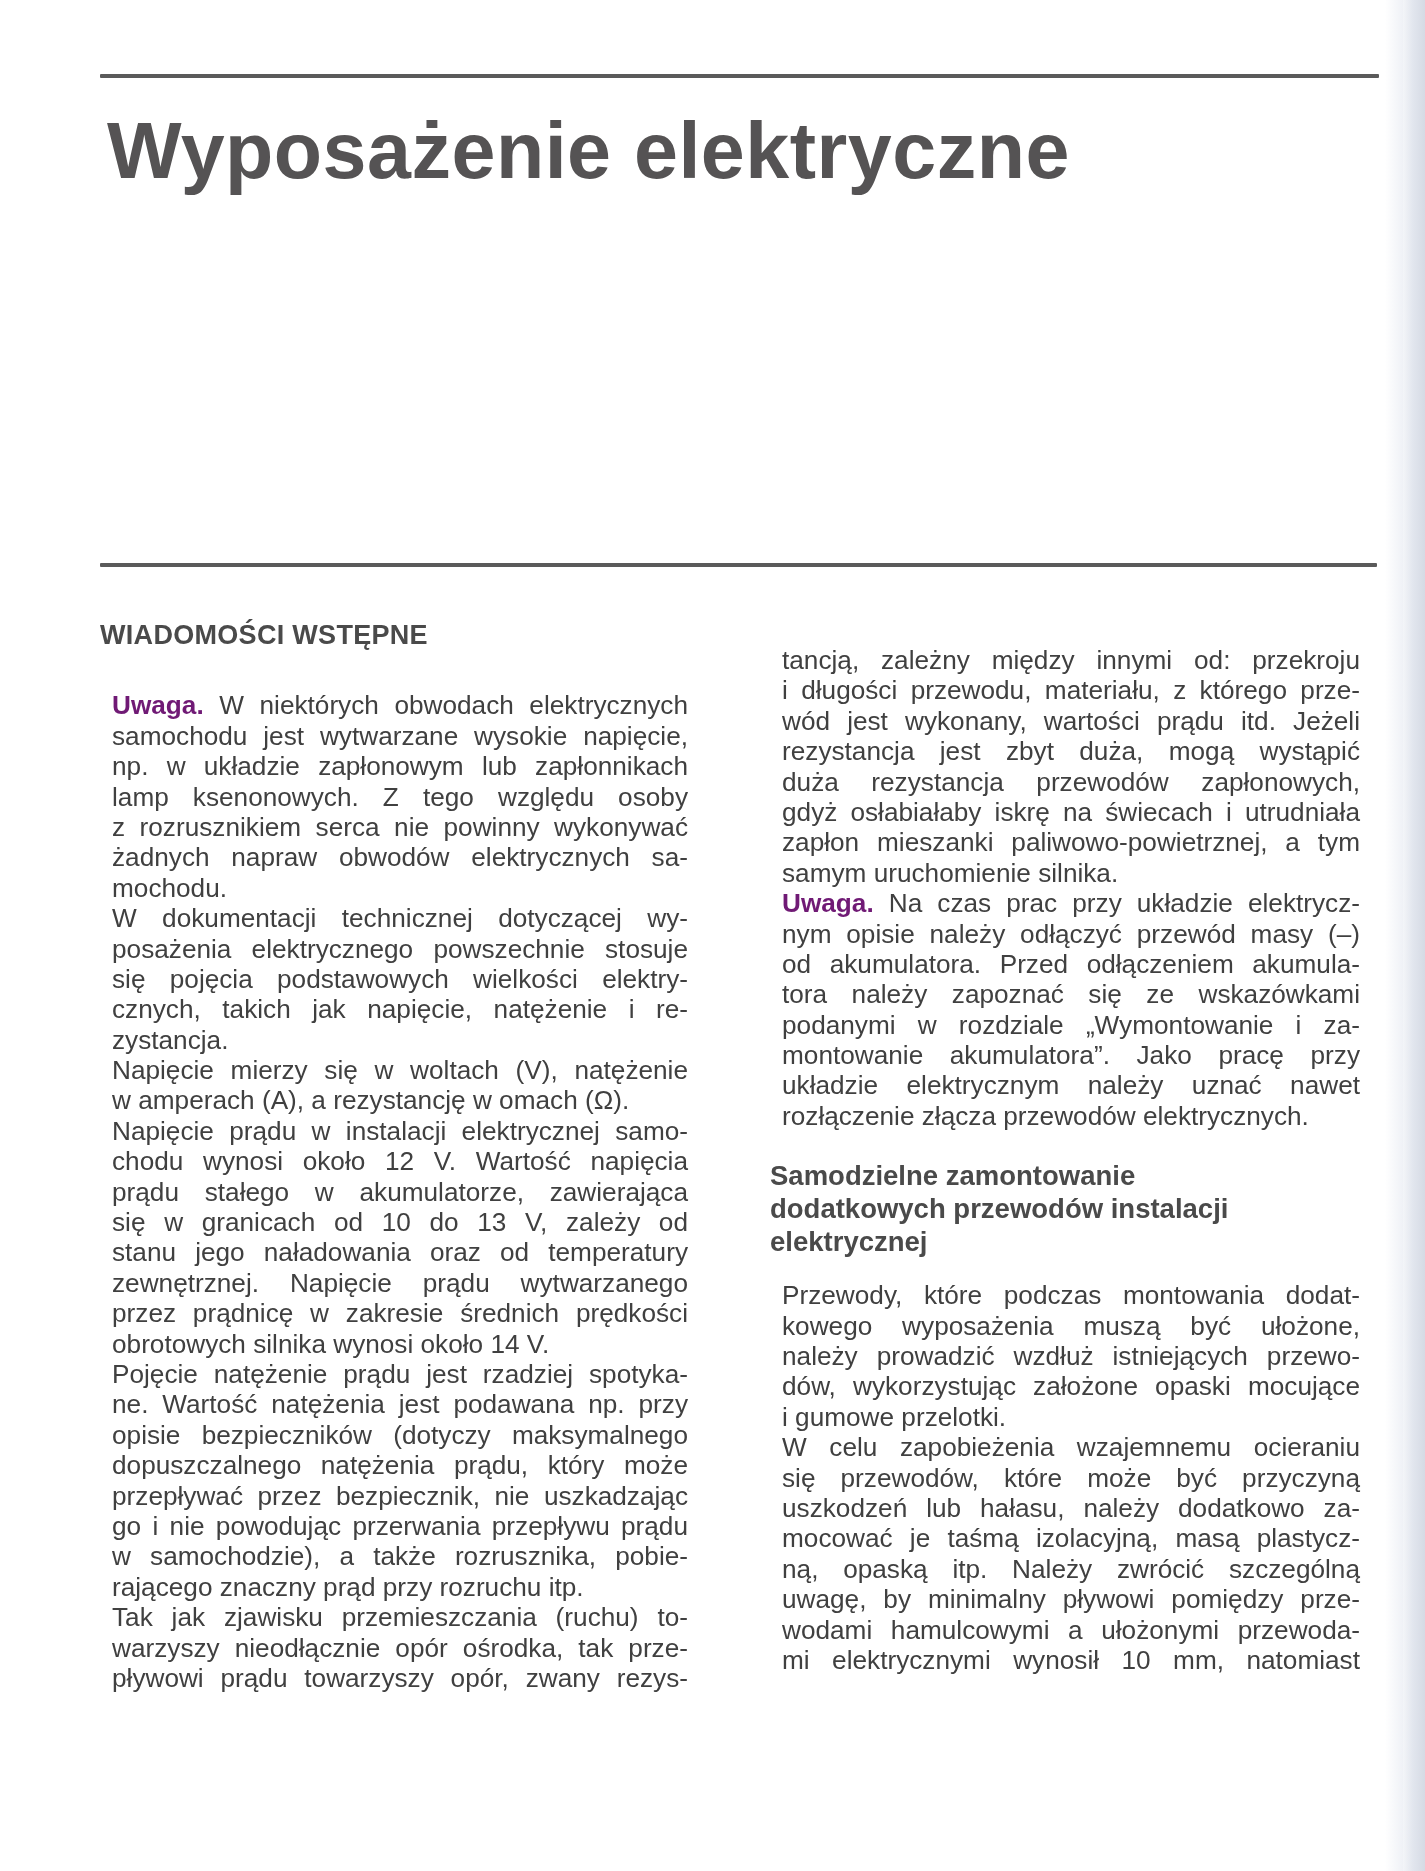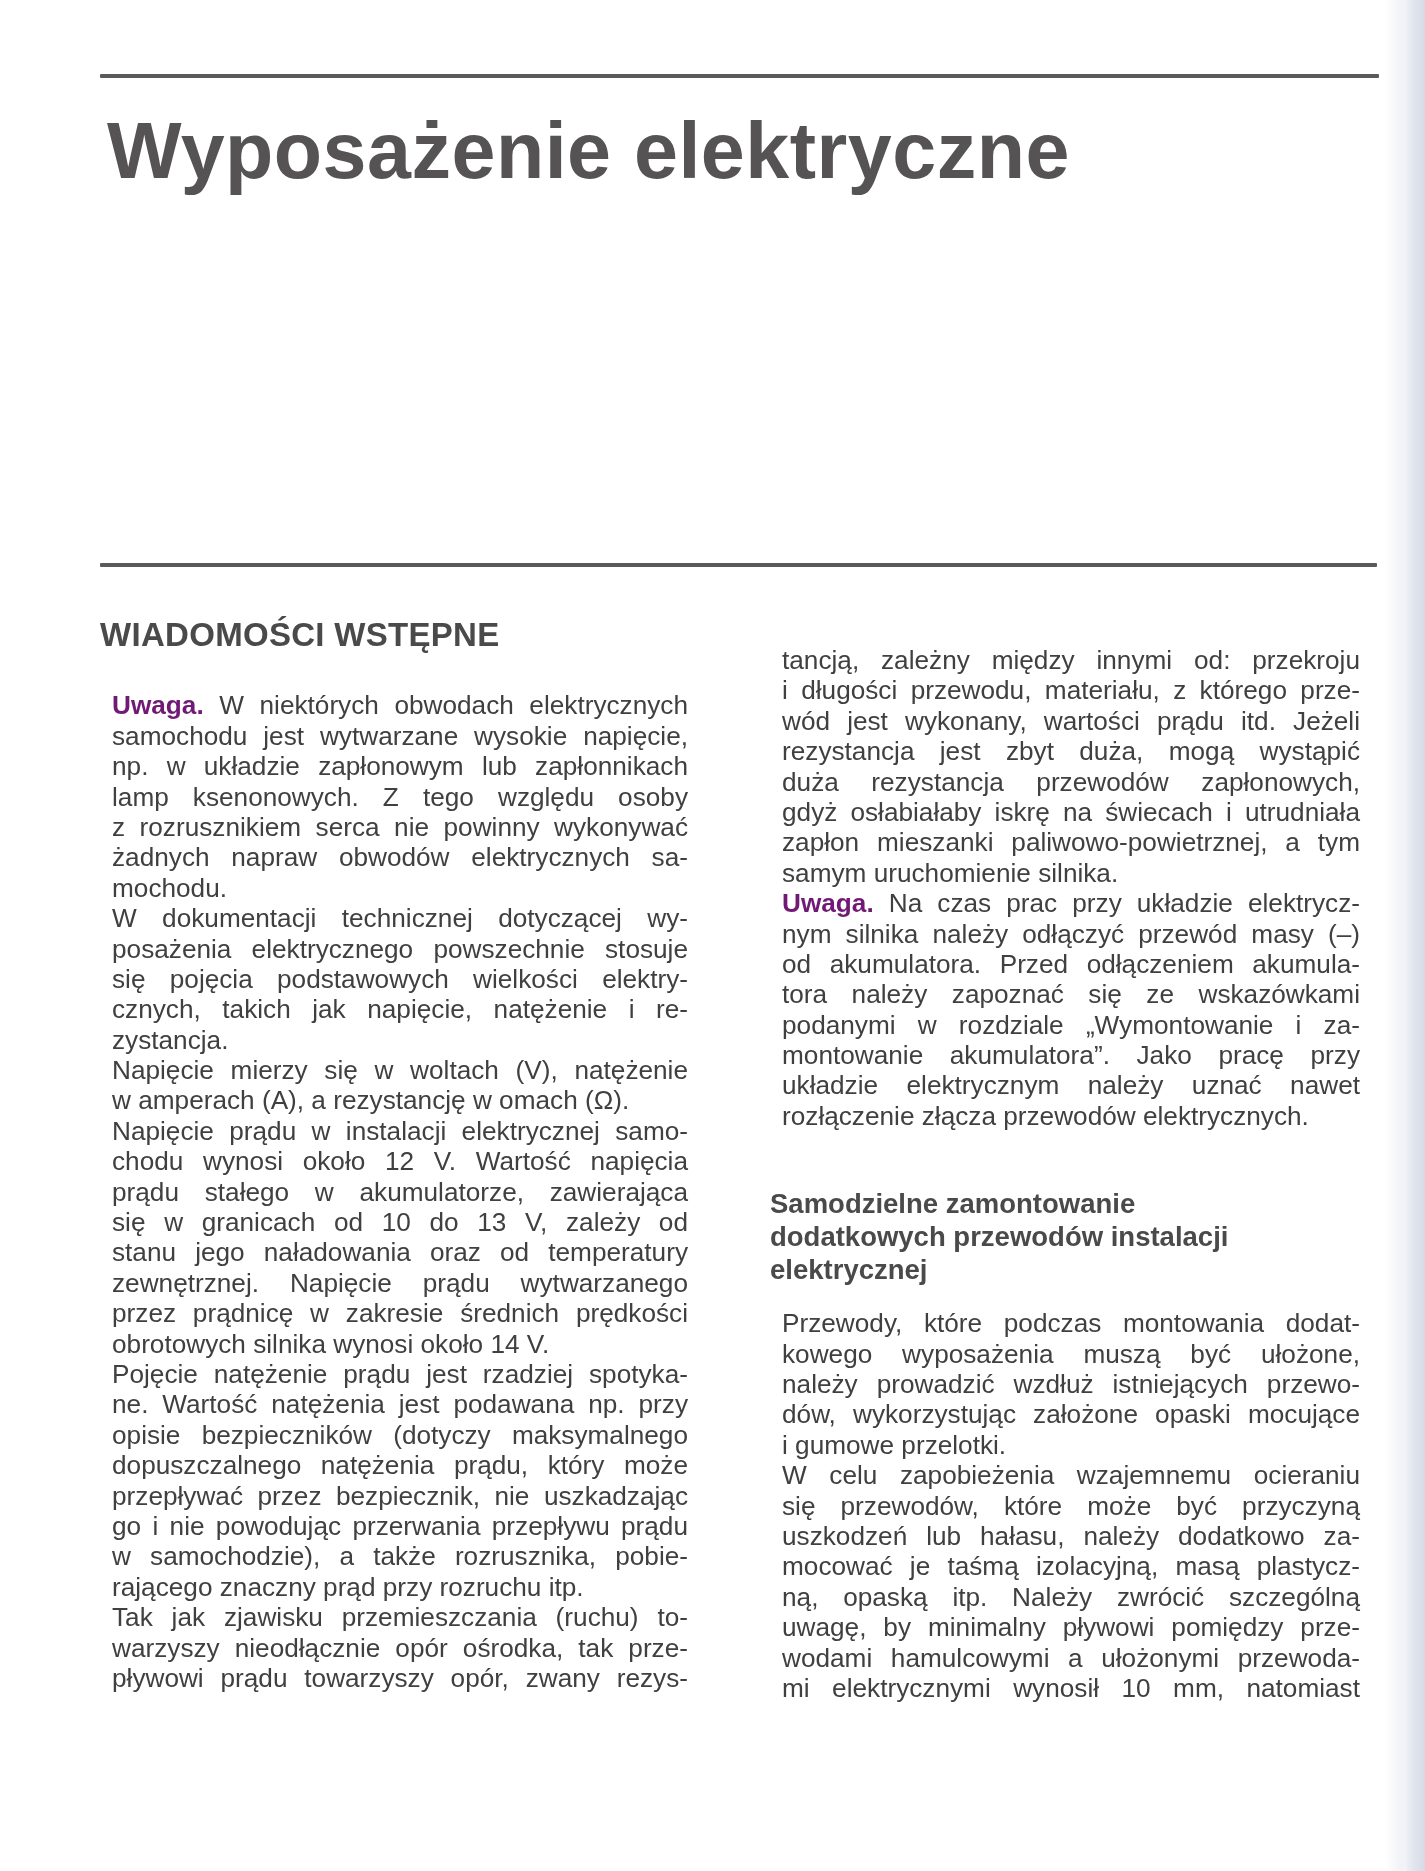--- a/index.html
+++ b/index.html
@@ -31,36 +31,36 @@
   }
 
   .col {
     position: absolute; top: 620px;
     font-size: 26.2px; line-height: 30.4px; color: #404040;
   }
   .col-left { left: 100px; width: 600px; }
   .col-right { left: 770px; width: 602px; top: 633px; }
 
   .section-head {
-    font-size: 33px; font-weight: bold; color: #4a4a4a;
+    font-size: 27px; font-weight: bold; color: #4a4a4a;
     margin: 0 0 40px 0; letter-spacing: 0.3px;
   }
   .para {
     margin: 12px; text-align: justify; hyphens: none;
   }
   .line {
     display: block; text-align: justify; text-align-last: justify;
     white-space: nowrap; height: 30.4px; overflow: visible;
   }
   .line.last { text-align-last: left; }
   .bold { font-weight: bold; color: #701a75; }
 
   .sub-head {
     font-size: 27.5px; font-weight: bold; color: #4a4a4a;
-    line-height: 33px; margin: 56px 0 22px 0;
+    line-height: 33px; margin: 28px 0 22px 0;
   }
   .sub-head .line { height: 33px; text-align-last: left; }
 </style>
 </head>
 <body>
 
 <div class="page-edge"></div>
 
 <div class="rule rule-top"></div>
 <h1 class="chapter-title">Wyposażenie elektryczne</h1>
@@ -109,21 +109,21 @@
   <div class="para" id="right-lines-a">
       <span class="line"><span>tancją, zależny między innymi od: przekroju</span></span>
       <span class="line"><span>i długości przewodu, materiału, z którego prze-</span></span>
       <span class="line"><span>wód jest wykonany, wartości prądu itd. Jeżeli</span></span>
       <span class="line"><span>rezystancja jest zbyt duża, mogą wystąpić</span></span>
       <span class="line"><span>duża rezystancja przewodów zapłonowych,</span></span>
       <span class="line"><span>gdyż osłabiałaby iskrę na świecach i utrudniała</span></span>
       <span class="line"><span>zapłon mieszanki paliwowo-powietrznej, a tym</span></span>
       <span class="line last"><span>samym uruchomienie silnika.</span></span>
       <span class="line"><span class="bold">Uwaga.</span><span> Na czas prac przy układzie elektrycz-</span></span>
-      <span class="line"><span>nym silnika należy odłączyć przewód masy (–)</span></span>
+      <span class="line"><span>nym opisie należy odłączyć przewód masy (–)</span></span>
       <span class="line"><span>od akumulatora. Przed odłączeniem akumula-</span></span>
       <span class="line"><span>tora należy zapoznać się ze wskazówkami</span></span>
       <span class="line"><span>podanymi w rozdziale „Wymontowanie i za-</span></span>
       <span class="line"><span>montowanie akumulatora”. Jako pracę przy</span></span>
       <span class="line"><span>układzie elektrycznym należy uznać nawet</span></span>
       <span class="line last"><span>rozłączenie złącza przewodów elektrycznych.</span></span>
     </div>
   <h3 class="sub-head" id="right-subhead">
       <span class="line">Samodzielne zamontowanie</span>
       <span class="line">dodatkowych przewodów instalacji</span>

